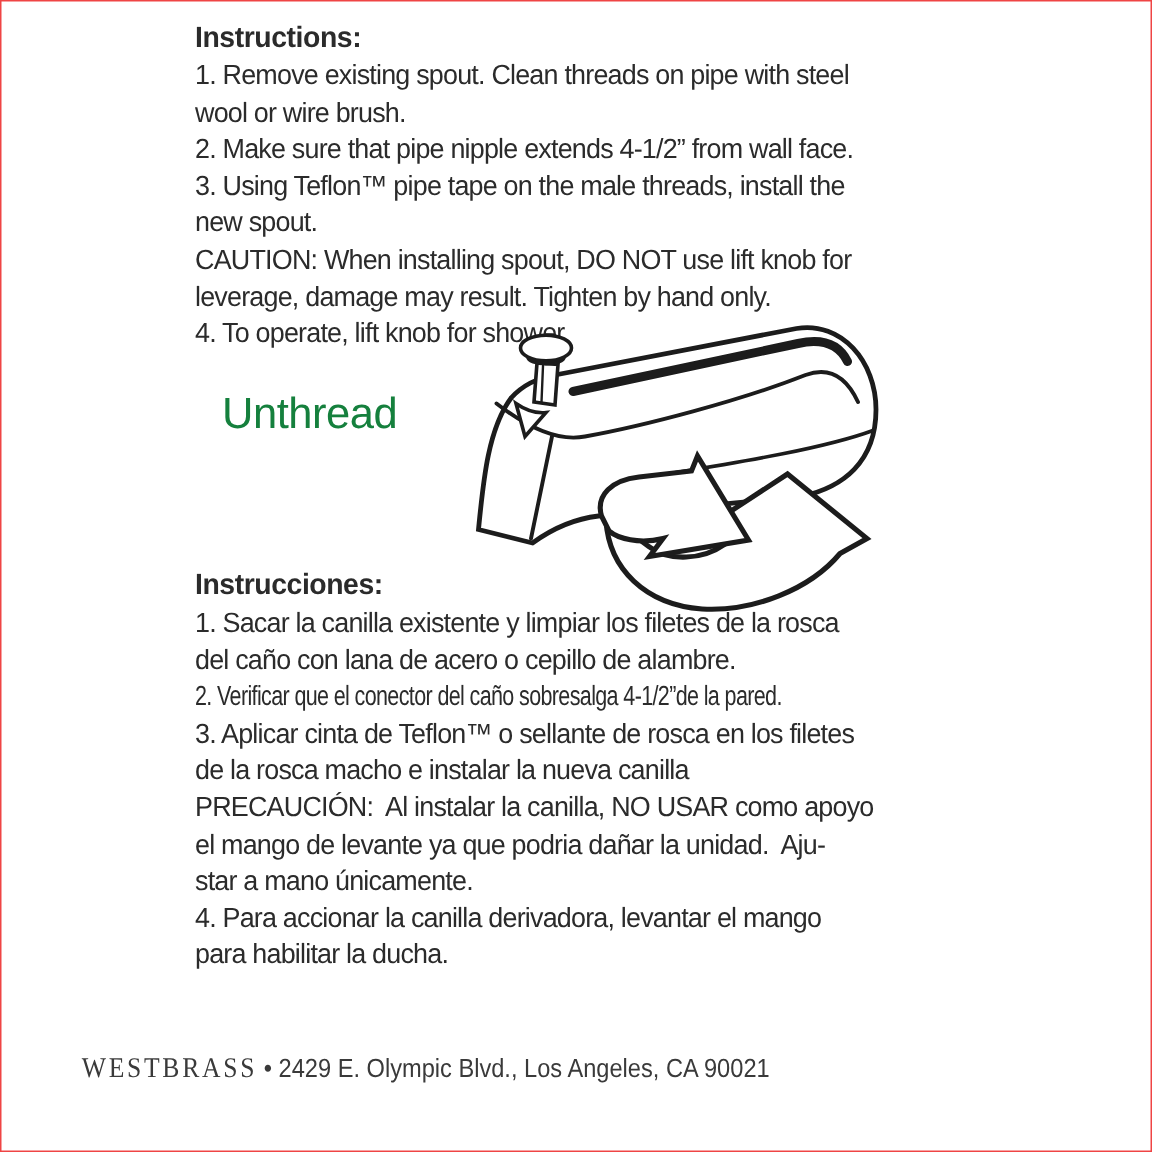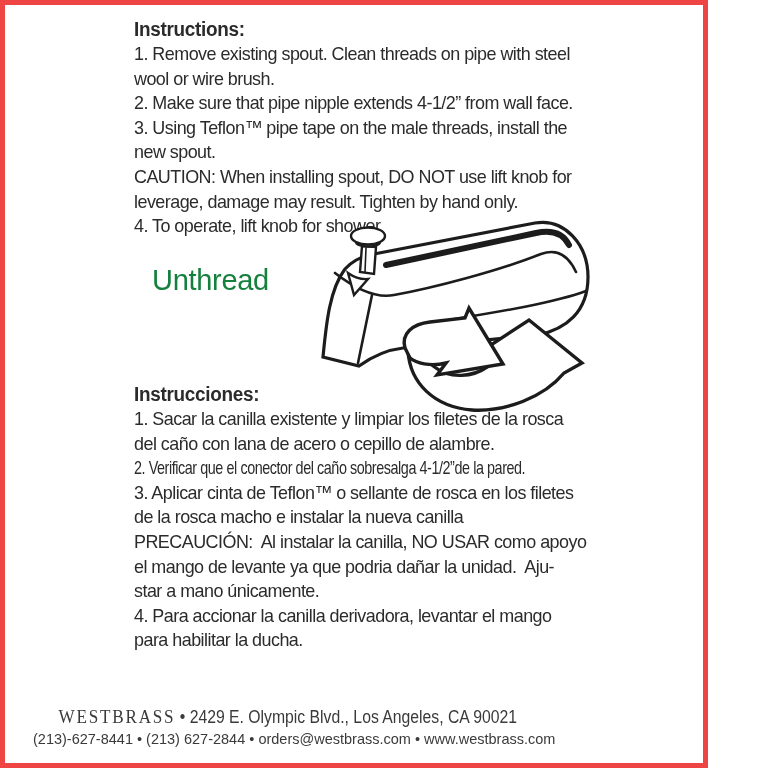--- a/index.html
+++ b/index.html
@@ -1,21 +1,21 @@
 <!DOCTYPE html>
 <html><head>
 <meta charset="utf-8">
 <style>
   html,body{margin:0;padding:0;background:#fff;}
   .page{
     position:relative;
-    width:708px;height:768px;
+    width:768px;height:768px;
     background:#ffffff;
     box-sizing:border-box;
-    border:5px solid #ef4444;
+    border:1px solid #ef4444;
     overflow:hidden;
     font-family:"Liberation Sans", sans-serif;
     color:#2b2b2b;
   }
   .textblock{
     position:absolute;
     transform:scaleX(0.97);
     transform-origin:0 0;
   }
   .textblock .line{
@@ -164,16 +164,15 @@
     <div class="line">de la rosca macho e instalar la nueva canilla</div>
     <div class="line">PRECAUCIÓN:  Al instalar la canilla, NO USAR como apoyo</div>
     <div class="line">el mango de levante ya que podria dañar la unidad.  Aju-</div>
     <div class="line">star a mano únicamente.</div>
     <div class="line">4. Para accionar la canilla derivadora, levantar el mango</div>
     <div class="line">para habilitar la ducha.</div>
   </div>
 
   <div class="footer">
     <div class="footer-line1"><span class="footer-brand">WESTBRASS</span><span> • 2429 E. Olympic Blvd., Los Angeles, CA 90021</span></div>
-    <div class="footer-line2">(213)-627-8441 • (213) 627-2844 • orders@westbrass.com • www.westbrass.com</div>
   </div>
 
 </div>
 
 </body></html>

